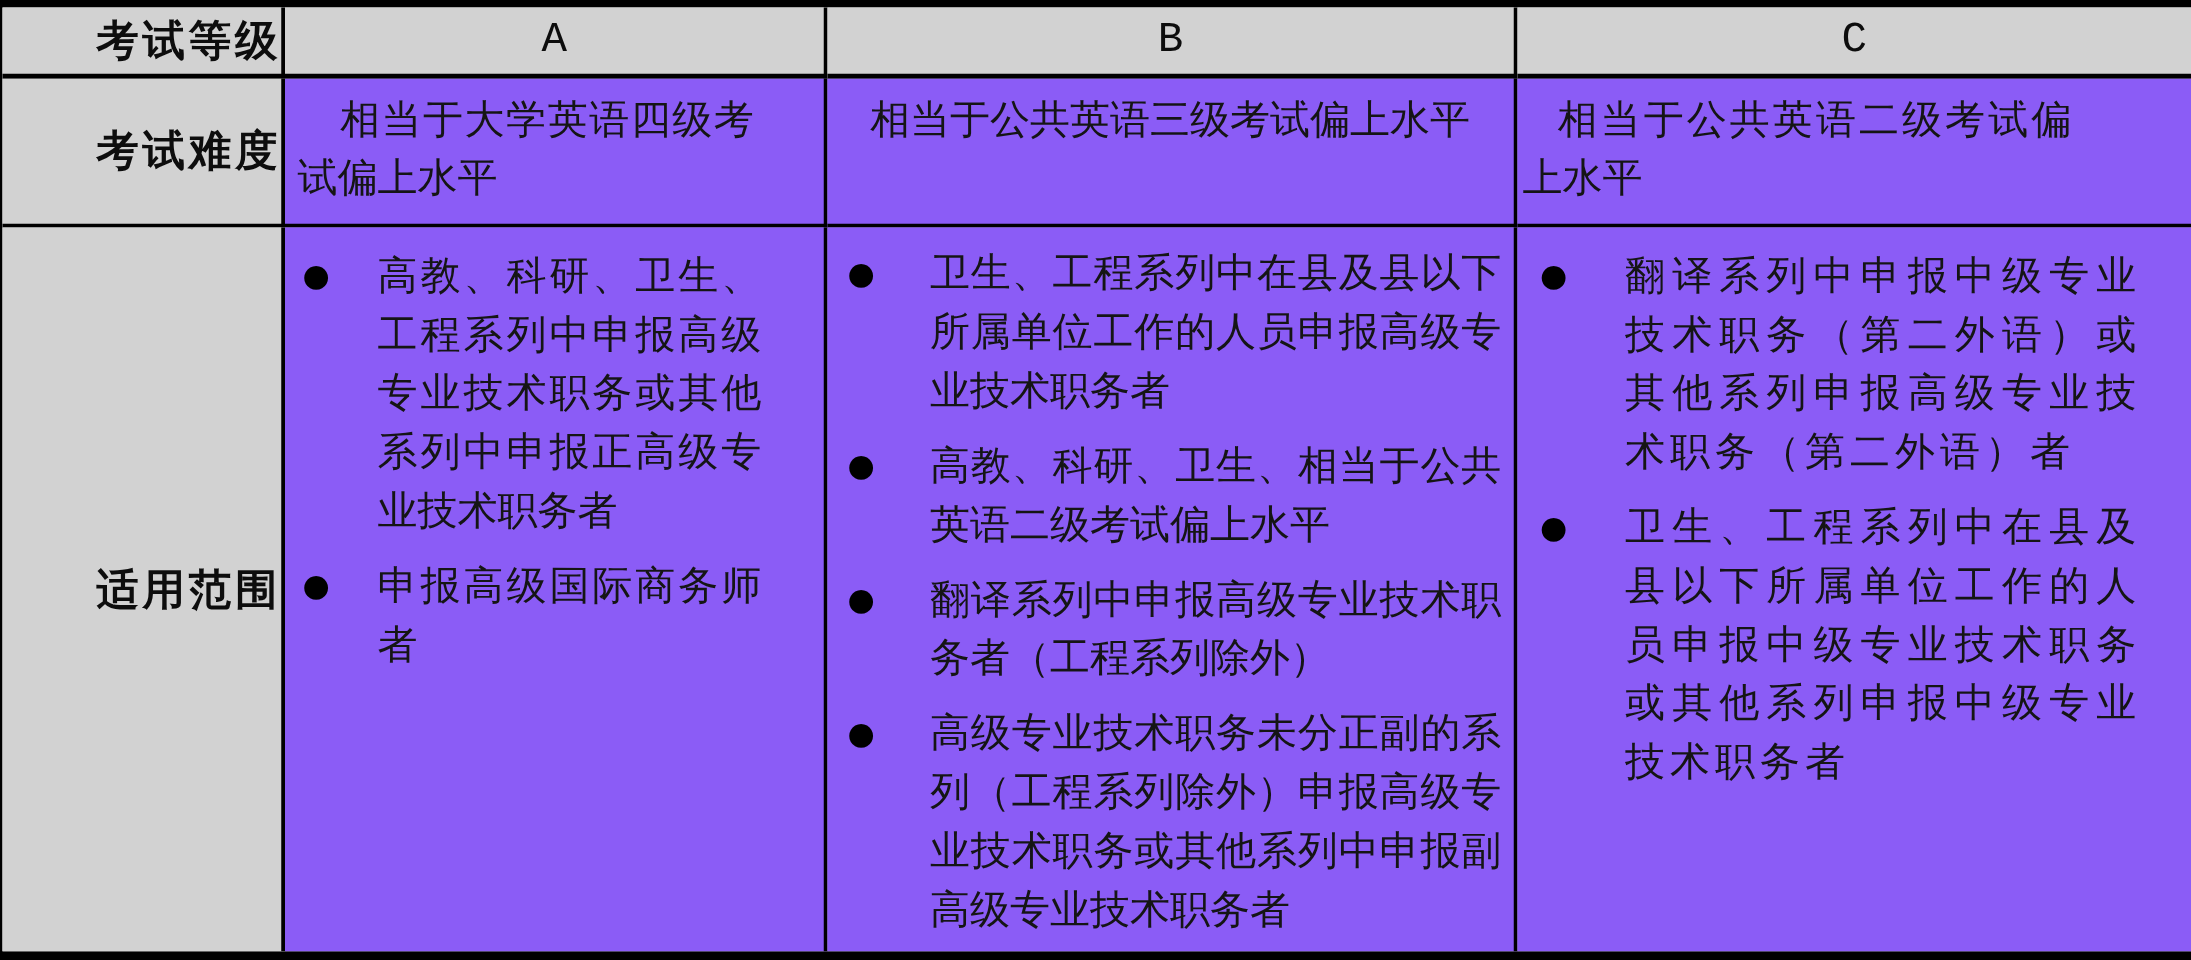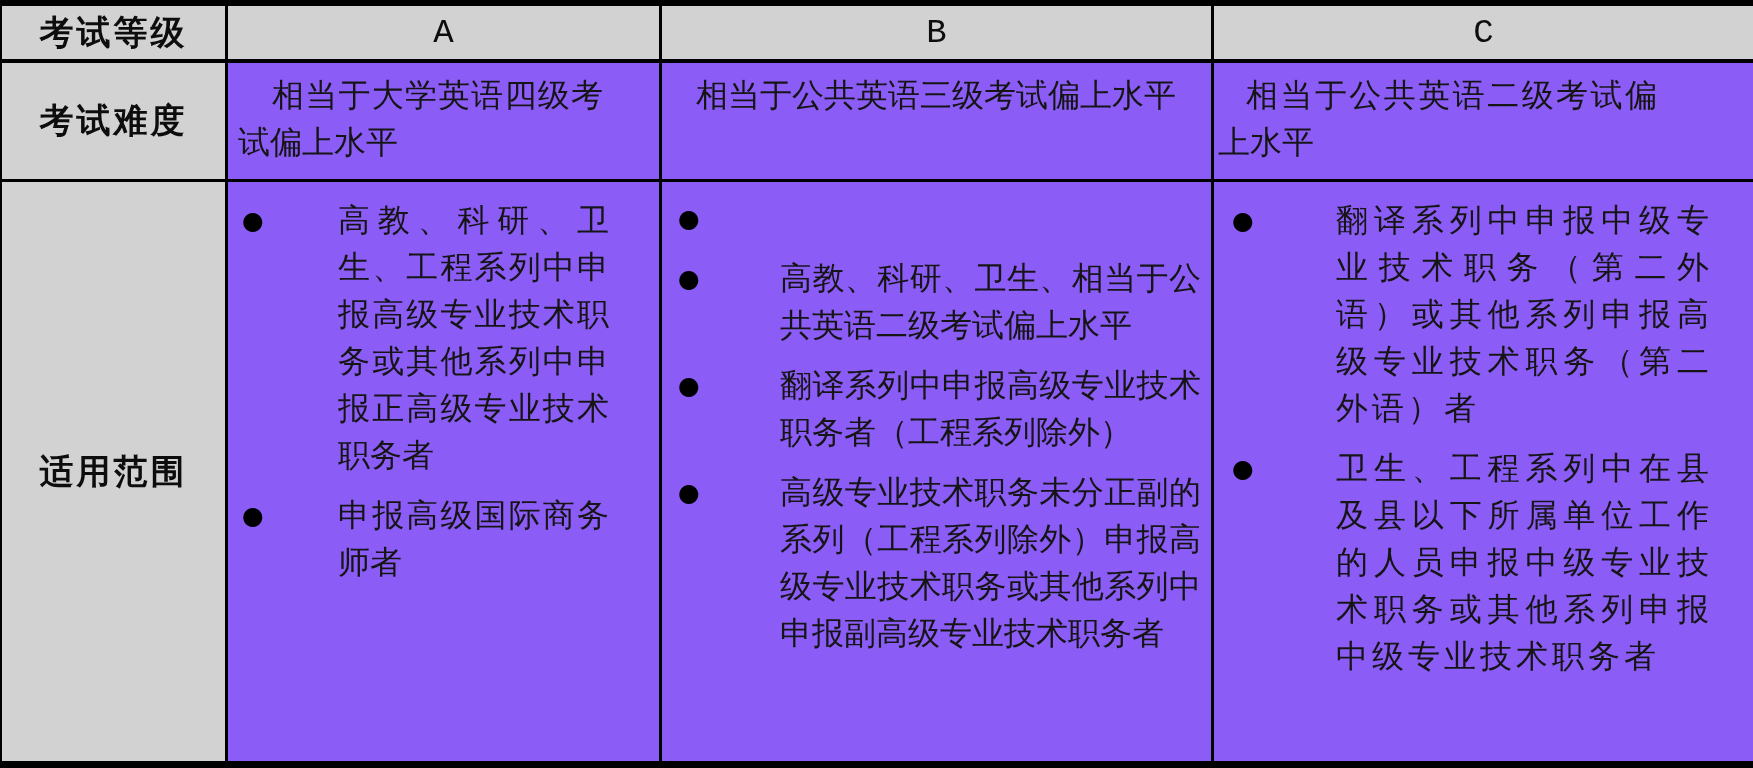--- a/index.html
+++ b/index.html
@@ -21,21 +21,21 @@
     box-sizing:border-box;
     border-right:3px solid #000;
     background:#8b5cf6;
     overflow:hidden;
   }
   .lastcol{border-right:none;}
   .r1{border-bottom:4px solid #000;background:#d2d2d2;}
   .r2{border-bottom:3px solid #000;}
   .gray{background:#d2d2d2;}
   .label-cell{
-    display:flex;align-items:center;justify-content:center;
+    display:flex;align-items:center;justify-content:flex-end;
     font-family:"Liberation Sans","DejaVu Sans",sans-serif;
     font-weight:700;font-size:34px;letter-spacing:3px;color:#0d0d0d;
   }
   .head-cell{
     display:flex;align-items:center;justify-content:center;
     font-family:"Liberation Mono","DejaVu Sans Mono",monospace;
     font-size:34px;font-weight:500;color:#0d0d0d;
   }
   .para{
     margin:0;font-size:32px;line-height:47px;
@@ -52,21 +52,21 @@
   .blist-b{padding:13px 10px 0 16px;}
   .blist-c{padding:15px 40px 0 18px;}
   li.bitem{display:flex;margin-bottom:13px;}
   .bullet{
     flex:0 0 60px;
     font-family:"DejaVu Sans",sans-serif;
     font-size:25px;line-height:47px;color:#000;
   }
   .blist-b .bullet{flex-basis:66px;}
   .blist-c .bullet{flex-basis:68px;}
-  .btext{flex:1;text-align:justify;margin-left:36px;}
+  .btext{flex:1;text-align:justify;}
   .blist-c .btext{letter-spacing:4px;}
 </style>
 </head>
 <body>
 
 <div class="tablewrap">
 
   <div class="c r1 label-cell">
     <span>考试等级</span>
   </div>
@@ -107,20 +107,21 @@
         <span class="bullet">●</span>
         <span class="btext">申报高级国际商务师者</span>
       </li>
     </ul>
   </div>
 
   <div class="c">
     <ul class="blist blist-b">
       <li class="bitem">
         <span class="bullet">●</span>
+        <span class="btext">卫生、工程系列中在县及县以下所属单位工作的人员申报高级专业技术职务者</span>
       </li>
       <li class="bitem">
         <span class="bullet">●</span>
         <span class="btext">高教、科研、卫生、相当于公共英语二级考试偏上水平</span>
       </li>
       <li class="bitem">
         <span class="bullet">●</span>
         <span class="btext">翻译系列中申报高级专业技术职务者（工程系列除外）</span>
       </li>
       <li class="bitem">

